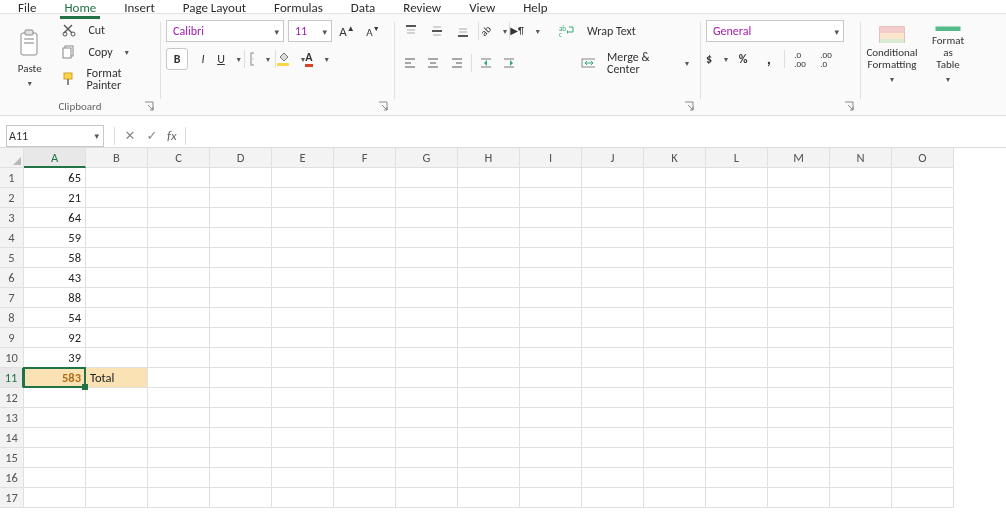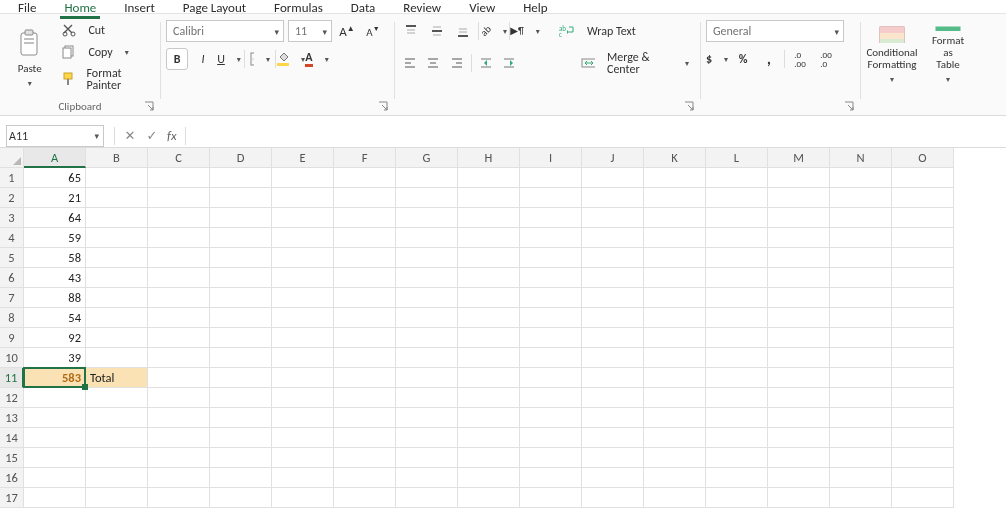--- a/index.html
+++ b/index.html
@@ -16,21 +16,21 @@
   .group { display:flex; flex-direction:column; justify-content:space-between; padding:2px 6px 0 6px; position:relative; }
   .group + .group::before { content:""; position:absolute; left:0; top:4px; bottom:16px; width:1px; background:#e0e0e0; }
   .group-row { display:flex; align-items:center; gap:4px; }
   .group-name { text-align:center; font-size:11px; color:#666; padding:2px 0 2px 0; position:relative; }
   .group .launcher { position:absolute; right:4px; bottom:2px; width:12px; height:12px; color:#777; }
   .btn { display:flex; align-items:center; gap:12px; padding:2px 4px; border:1px solid transparent; border-radius:3px; cursor:pointer; line-height:1; }
   .btn.small { width:22px; height:22px; justify-content:center; padding:0; }
   .btn.big { flex-direction:column; width:52px; height:66px; justify-content:flex-start; gap:4px; padding-top:4px; font-size:11px; text-align:center;}
   .btn.big .label { font-size:11px; color:#333; line-height:1.1;}
   .btn .caret { font-size:8px; color:#555; }
-  .dd { border:1px solid #c8c8c8; background:#fff; height:22px; display:flex; align-items:center; padding:0 18px 0 6px; position:relative; font-size:12px; color:#737373;}
+  .dd { border:1px solid #c8c8c8; background:#fff; height:22px; display:flex; align-items:center; padding:0 18px 0 6px; position:relative; font-size:12px; color:#a21caf;}
   .dd::after { content:"▾"; position:absolute; right:4px; font-size:9px; color:#555; }
   .underline-red { border-bottom: 3px solid #d24726; padding-bottom:1px;}
   .underline-yellow { border-bottom: 3px solid #ffd54a; padding-bottom:1px;}
   .stack { display:flex; flex-direction:column; gap:2px; }
   svg { display:block; }
 
   
   .fxrow { display:flex; align-items:center; height:24px; border-bottom:1px solid #dcdcdc; margin-top:8px;}
   .namebox { width:98px; height:22px; border:1px solid #c8c8c8; margin:0 6px 0 6px; display:flex; align-items:center; justify-content:space-between; padding:0 4px 0 2px; background:#fff;}
   .namebox span.caret { font-size:9px; color:#555;}

